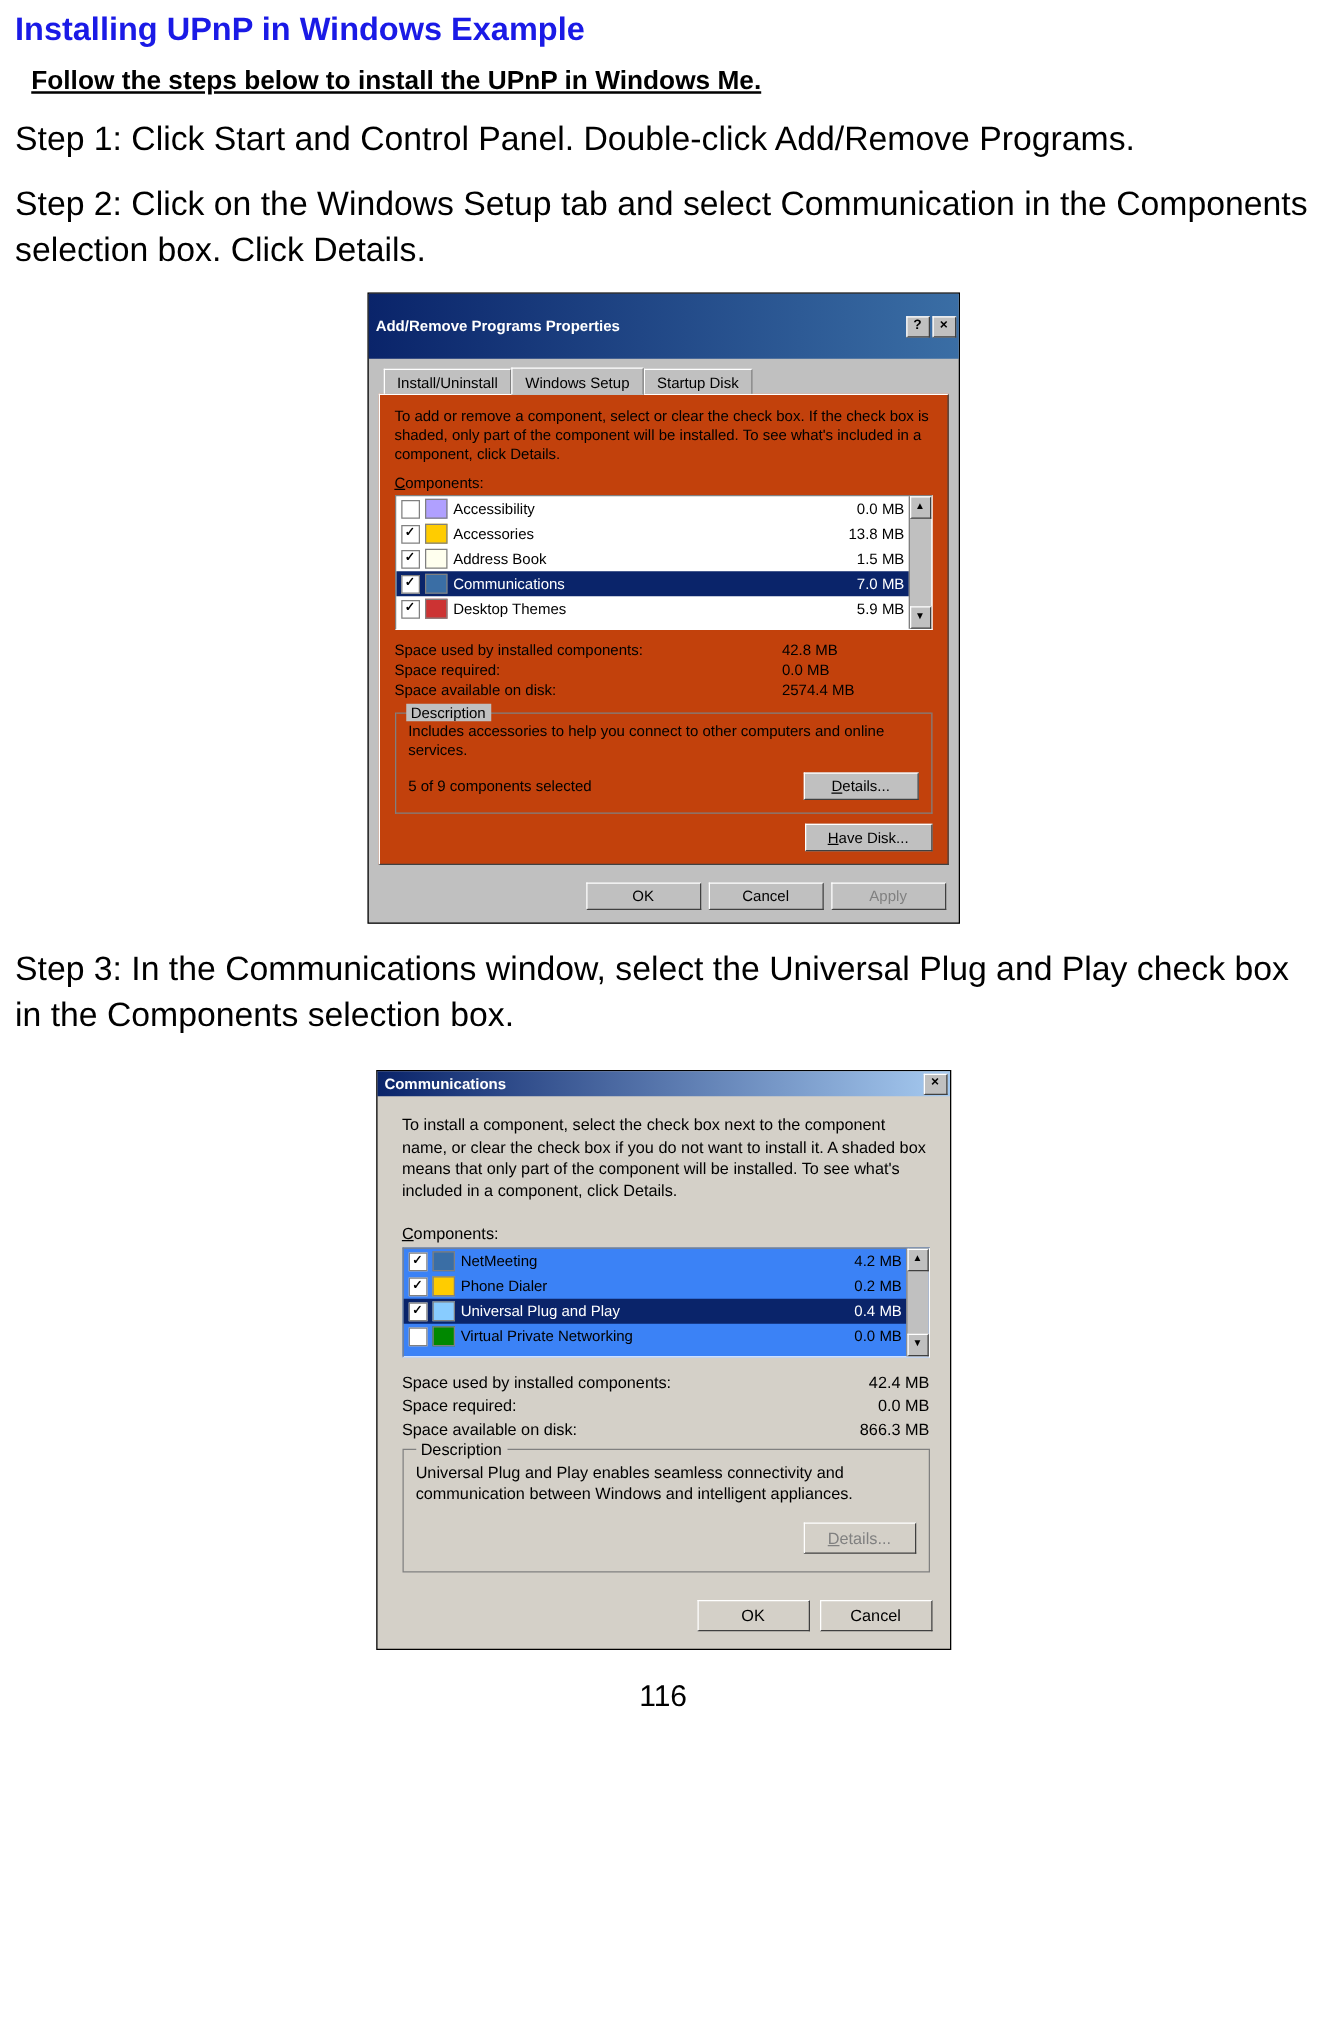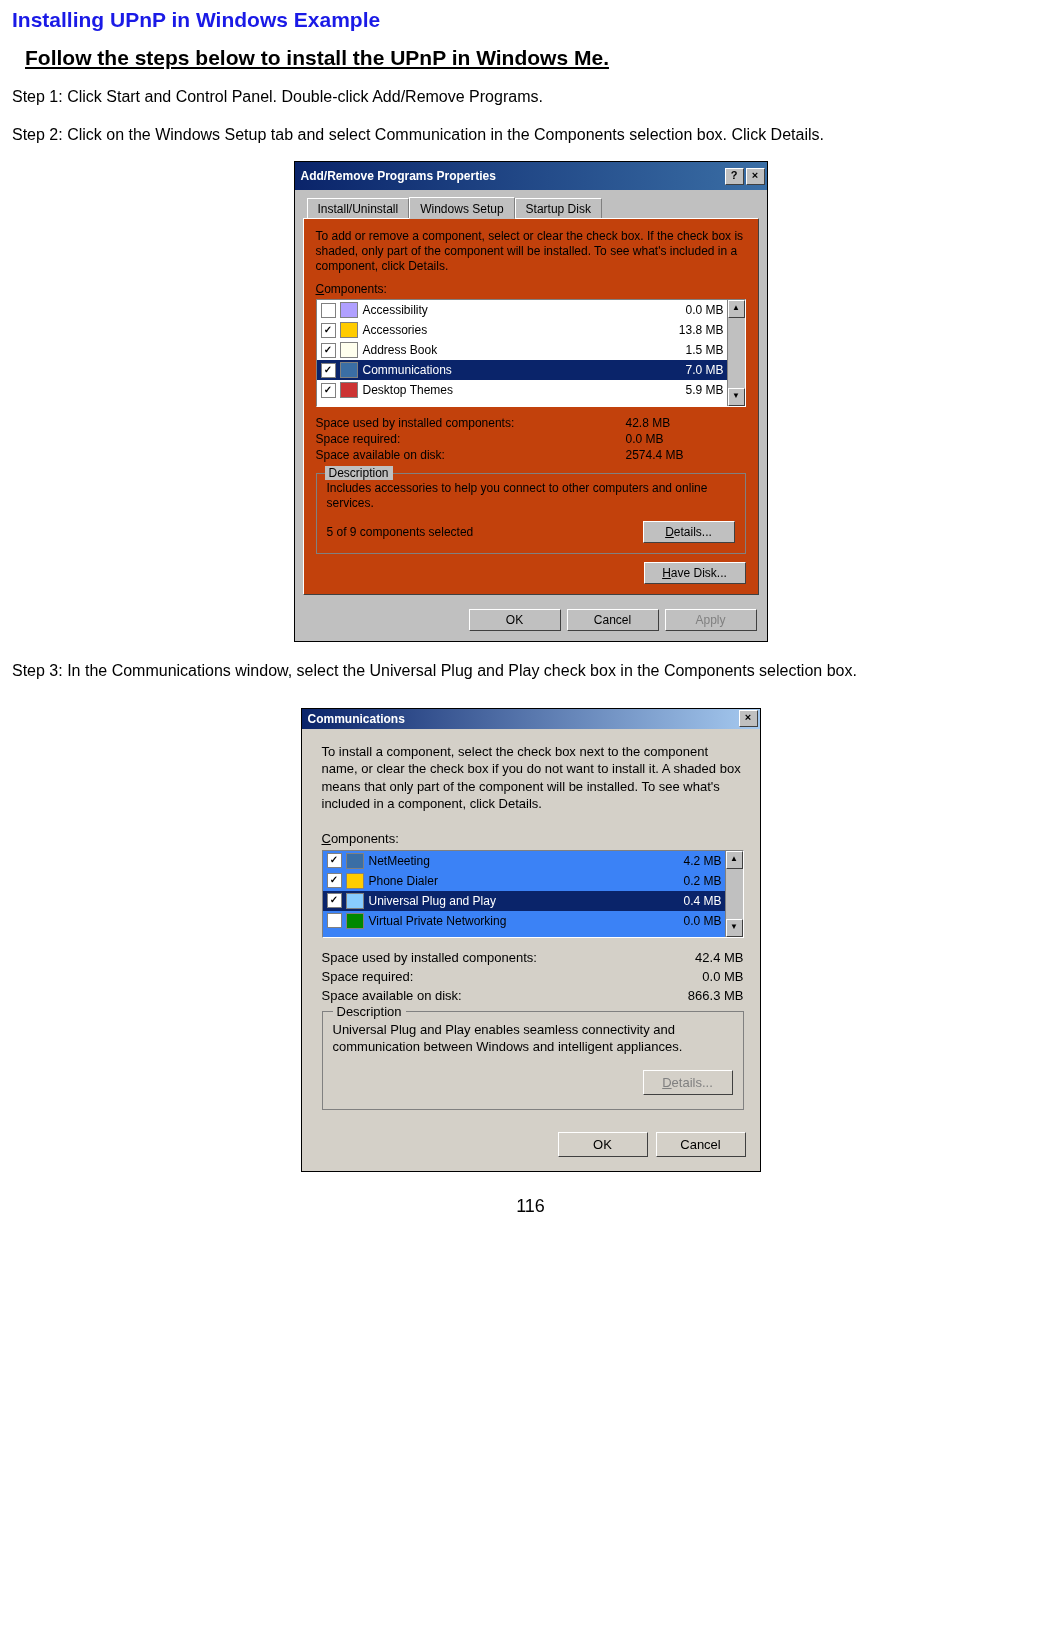--- a/index.html
+++ b/index.html
@@ -1,23 +1,23 @@
 <!DOCTYPE html>
 <html><head>
 <meta charset="utf-8">
 <style>
 body{margin:0;padding:0;font-family:Arial,Helvetica,sans-serif;background:#fff;color:#000;width:1061px}
 .page{padding:8px 12px 20px 12px}
-.title{color:#1a1ae6;font-weight:bold;font-size:21px;margin:0 0 14px 0}
+.title{color:#1a1ae6;font-weight:bold;font-size:26px;margin:0 0 14px 0}
 .subtitle{font-weight:bold;text-decoration:underline;font-size:21px;margin:0 0 16px 13px}
-.step{font-size:16px;line-height:1.35;margin:0 0 16px 0}
+.step{font-size:27px;line-height:1.35;margin:0 0 16px 0}
 .dlg-wrap{display:flex;justify-content:center;margin:6px 0 18px 0}
 
 .dlg{width:472px;border:1px solid #000;background:#c0c0c0;font-family:Tahoma,Arial,sans-serif;font-size:12px;color:#000}
-.titlebar{background:linear-gradient(to right,#0a246a,#3a6ea5);height:20px;display:flex;align-items:center;justify-content:space-between;padding:4px 2px}
+.titlebar{background:linear-gradient(to right,#0a246a,#3a6ea5);height:20px;display:flex;align-items:center;justify-content:space-between;padding:16px 2px}
 .titlebar .t{color:#fff;font-weight:bold;font-size:12px;padding-left:4px}
 .tbtns{display:flex;gap:2px}
 .tbtn{width:17px;height:15px;background:#c0c0c0;border-top:1px solid #fff;border-left:1px solid #fff;border-right:1px solid #404040;border-bottom:1px solid #404040;font-size:11px;line-height:13px;text-align:center;font-weight:bold}
 .body{padding:6px 8px 8px 8px}
 .tabs{display:flex;align-items:flex-end;margin-left:4px}
 .tab{background:#c0c0c0;border-top:1px solid #fff;border-left:1px solid #fff;border-right:1px solid #808080;padding:3px 10px 2px 10px;font-size:12px;margin-right:0;position:relative}
 .tab.active{border-bottom:1px solid #c0c0c0;margin-bottom:-1px;z-index:2;padding-top:4px}
 .tab.inactive{background:#c0c0c0;margin-top:2px}
 .panel{border-top:1px solid #fff;border-left:1px solid #fff;border-right:1px solid #404040;border-bottom:1px solid #404040;background:#c2410c;padding:10px 12px}
 .instr{font-size:12px;line-height:1.25;margin-bottom:8px}
@@ -62,21 +62,21 @@
 .list2-inner{position:absolute;left:0;top:0;right:17px;bottom:0}
 .stats2{margin-top:10px;font-size:13px}
 .stat2{display:flex;justify-content:space-between;padding:2px 0}
 .grp2{border:1px solid #808080;margin-top:6px;padding:10px 10px 14px 10px;position:relative;background:#d4d0c8}
 .grp2-title{position:absolute;top:-8px;left:10px;background:#d4d0c8;padding:0 4px;font-size:13px}
 .desc2{font-size:13px;line-height:1.3;min-height:34px}
 .btnrow2{display:flex;justify-content:flex-end;margin-top:14px}
 .btn2{background:#d4d0c8;border-top:1px solid #fff;border-left:1px solid #fff;border-right:1px solid #404040;border-bottom:1px solid #404040;padding:4px 0;width:88px;text-align:center;font-size:13px}
 .btn2.dis{color:#808080}
 .dlgbtns2{display:flex;justify-content:flex-end;gap:8px;padding:10px 14px 14px 0}
-.pagenum{text-align:center;font-size:18px;margin-top:24px}
+.pagenum{text-align:center;font-size:24px;margin-top:24px}
 </style>
 </head>
 <body>
 
 <div class="page">
   <p class="title">Installing UPnP in Windows Example</p>
   <p class="subtitle">Follow the steps below to install the UPnP in Windows Me.</p>
   <p class="step">Step 1: Click Start and Control Panel. Double-click Add/Remove Programs.</p>
   <p class="step">Step 2: Click on the Windows Setup tab and select Communication in the Components selection box. Click Details.</p>
 

